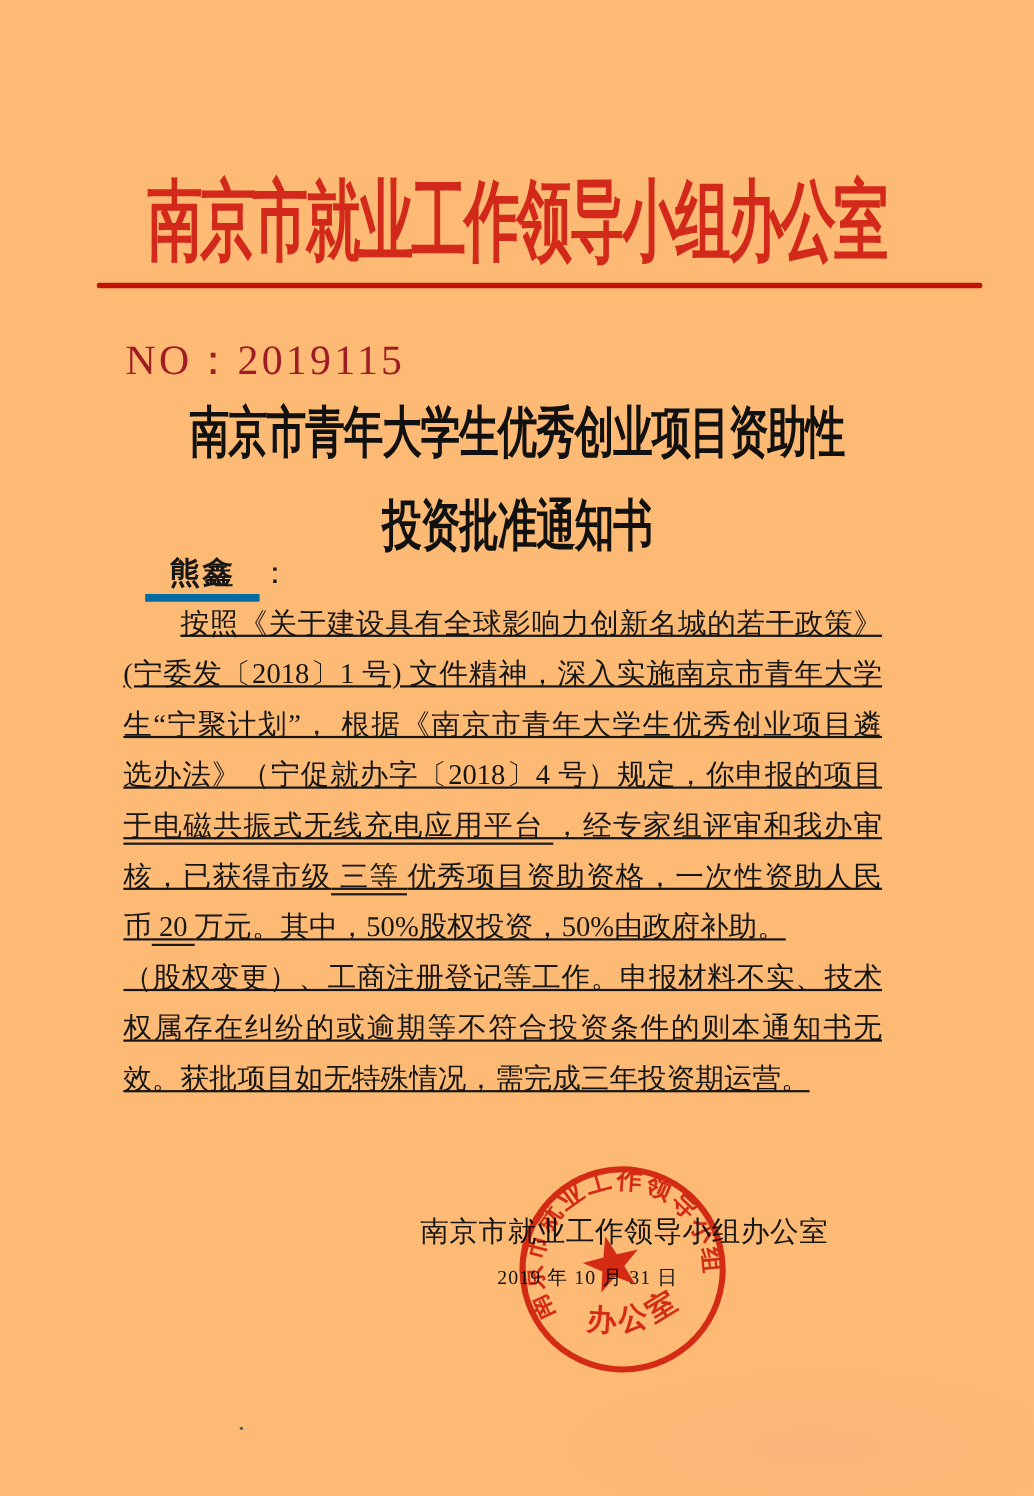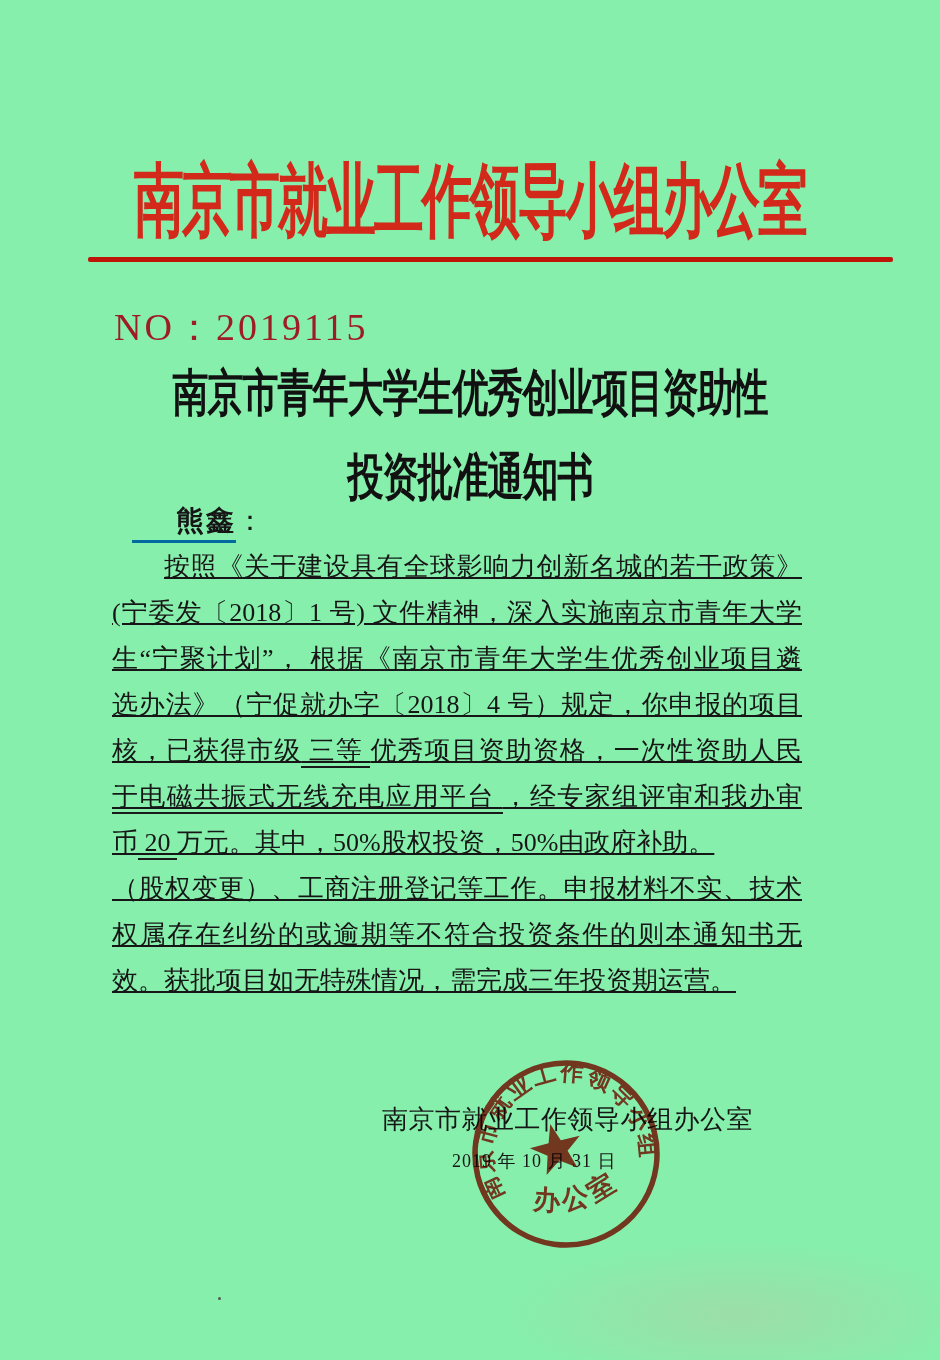--- a/index.html
+++ b/index.html
@@ -1,19 +1,19 @@
 <!DOCTYPE html>
 <html><head>
 <meta charset="utf-8">
 <style>
   * { margin:0; padding:0; box-sizing:border-box; }
   body { background:#888; font-family:"Liberation Serif","DejaVu Serif",serif; }
   .page {
     position:relative; width:940px; height:1360px; margin:0 auto;
-    background:#86efac; overflow:hidden; color:#1b1b1b;
+    background:#fdba74; overflow:hidden; color:#1b1b1b;
   }
   
   .letterhead {
     position:absolute; top:148px; left:0; right:0;
     text-align:center; font-size:50px; font-weight:bold;
     letter-spacing:-2px; color:#d3291b;
     transform:scaleY(1.6); transform-origin:center top;
     white-space:nowrap;
   }
   .red-rule {
@@ -25,21 +25,21 @@
     font-size:38px; letter-spacing:3px; color:#9e1c23;
   }
   .doc-title { position:absolute; left:0; right:0; text-align:center;
     font-size:36px; font-weight:bold; letter-spacing:-1px; color:#111;
     transform:scaleY(1.4); transform-origin:center top; white-space:nowrap; }
   .doc-title.l1 { top:360px; }
   .doc-title.l2 { top:444px; }
   .salutation { position:absolute; left:112px; top:502px; font-size:28px; color:#161616; }
   .name-u {
     display:inline-block; width:104px; margin-left:20px; padding-left:22px;
-    border-bottom:3px solid #0369a1; font-weight:bold; letter-spacing:2px;text-align:right;
+    border-bottom:7px solid #0369a1; font-weight:bold; letter-spacing:2px;
   }
   .body-block {
     position:absolute; left:112px; top:544px; width:690px;
     font-size:26px; color:#161616;
   }
   .bline {
     height:46px; line-height:46px; white-space:pre-wrap;
     text-align:justify; text-align-last:justify; overflow:hidden;
   }
   .bline.no-just { text-align:left; text-align-last:auto; }
@@ -75,22 +75,22 @@
   <div class="doc-title l1">南京市青年大学生优秀创业项目资助性</div>
   <div class="doc-title l2">投资批准通知书</div>
 
   <div class="salutation"><span class="name-u">熊鑫</span><span>：</span></div>
 
   <div class="body-block">
     <div class="bline indent"><span class="seg">按照《关于建设具有全球影响力创新名城的若干政策》</span></div>
     <div class="bline"><span class="seg">(宁委发〔2018〕1 号) 文件精神，深入实施南京市青年大学</span></div>
     <div class="bline"><span class="seg">生“宁聚计划”， 根据《南京市青年大学生优秀创业项目遴</span></div>
     <div class="bline"><span class="seg">选办法》（宁促就办字〔2018〕4 号）规定，你申报的项目</span><span class="seg u"> 基</span></div>
+    <div class="bline"><span class="seg u">于电磁共振式无线充电应用平台 </span><span class="seg">，经专家组评审和我办审</span></div>
     <div class="bline"><span class="seg">核，已获得市级</span><span class="seg u"> 三等 </span><span class="seg">优秀项目资助资格，一次性资助人民</span></div>
-    <div class="bline"><span class="seg u">于电磁共振式无线充电应用平台 </span><span class="seg">，经专家组评审和我办审</span></div>
     <div class="bline no-just"><span class="seg">币</span><span class="seg u"> 20 </span><span class="seg">万元。其中，50%股权投资，50%由政府补助。</span></div>
     <div class="bline"><span class="seg">（股权变更）、工商注册登记等工作。申报材料不实、技术</span></div>
     <div class="bline"><span class="seg">权属存在纠纷的或逾期等不符合投资条件的则本通知书无</span></div>
     <div class="bline no-just"><span class="seg">效。获批项目如无特殊情况，需完成三年投资期运营。</span></div>
   </div>
 
   <div class="sig-org">南京市就业工作领导小组办公室</div>
   <div class="sig-date">2019 年 10 月 31 日</div>
 
   <div class="seal-wrap">

